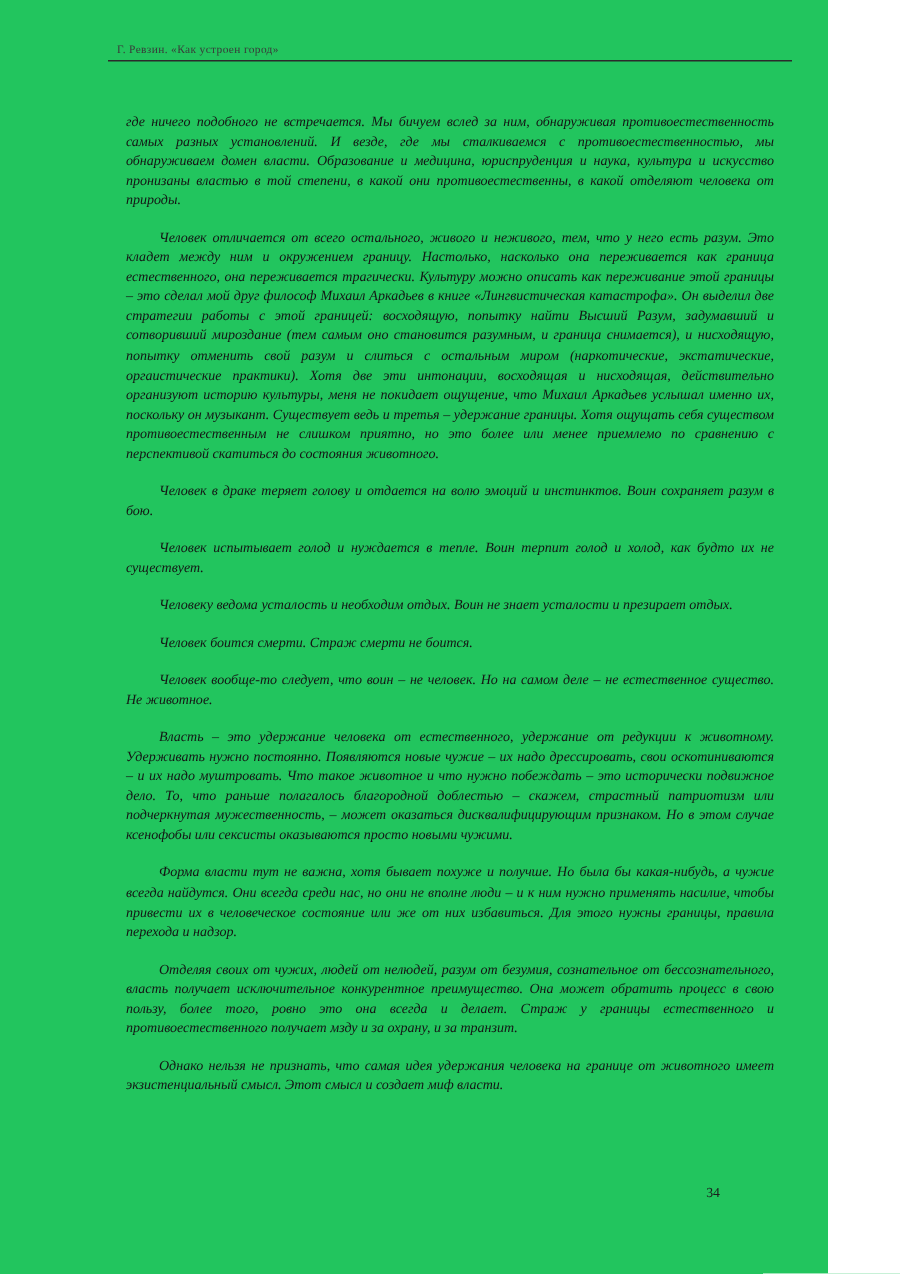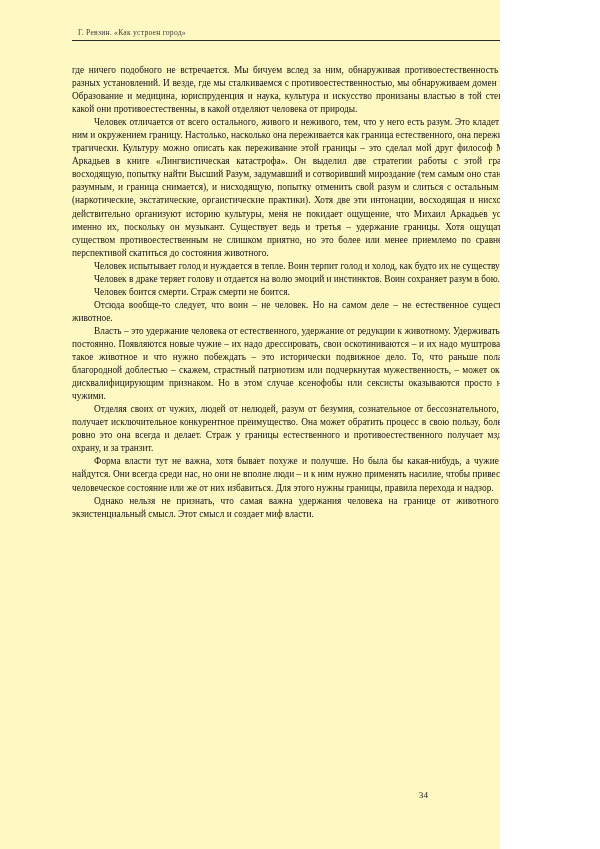--- a/index.html
+++ b/index.html
@@ -2,23 +2,23 @@
 <html><head>
 <meta charset="utf-8">
 <style>
   html, body {
     margin: 0;
     padding: 0;
     background: #ffffff;
   }
   .page {
     position: relative;
-    width: 500px;
+    width: 552px;
     height: 849px;
-    background: #fef9c3;
+    background: #22c55e;
     overflow: hidden;
     font-family: "Liberation Serif", "DejaVu Serif", serif;
     color: #1c1c1c;
   }
   .header {
     position: absolute;
     left: 72px;
     top: 28px;
     width: 456px;
   }
@@ -41,24 +41,25 @@
     top: 64px;
     width: 456px;
     text-align: justify;
     font-size: 9.35px;
     line-height: 13.05px;
     color: #141414;
     -webkit-hyphens: none;
     hyphens: none;
   }
   .body-text p {
-    margin: 0;
+    margin: 12px;
     text-indent: 22px;
     text-align: justify;
     text-justify: inter-word;
+    font-style: italic;
   }
   .body-text p.no-indent {
     text-indent: 0;
   }
   .page-number {
     position: absolute;
     right: 72px;
     top: 790px;
     font-size: 9.2px;
     color: #1c1c1c;
@@ -72,25 +73,26 @@
 <div class="page">
 
   <div class="header">
     <div class="header-title">Г.  Ревзин.  «Как устроен город»</div>
     <div class="header-rule"></div>
   </div>
 
   <div class="body-text">
     <p class="no-indent">где ничего подобного не встречается. Мы бичуем вслед за ним, обнаруживая противоестественность самых разных установлений. И везде, где мы сталкиваемся с противоестественностью, мы обнаруживаем домен власти. Образование и медицина, юриспруденция и наука, культура и искусство пронизаны властью в той степени, в какой они противоестественны, в какой отделяют человека от природы.</p>
     <p>Человек отличается от всего остального, живого и неживого, тем, что у него есть разум. Это кладет между ним и окружением границу. Настолько, насколько она переживается как граница естественного, она переживается трагически. Культуру можно описать как переживание этой границы – это сделал мой друг философ Михаил Аркадьев в книге «Лингвистическая катастрофа». Он выделил две стратегии работы с этой границей: восходящую, попытку найти Высший Разум, задумавший и сотворивший мироздание (тем самым оно становится разумным, и граница снимается), и нисходящую, попытку отменить свой разум и слиться с остальным миром (наркотические, экстатические, оргаистические практики). Хотя две эти интонации, восходящая и нисходящая, действительно организуют историю культуры, меня не покидает ощущение, что Михаил Аркадьев услышал именно их, поскольку он музыкант. Существует ведь и третья – удержание границы. Хотя ощущать себя существом противоестественным не слишком приятно, но это более или менее приемлемо по сравнению с перспективой скатиться до состояния животного.</p>
+    <p>Человек в драке теряет голову и отдается на волю эмоций и инстинктов. Воин сохраняет разум в бою.</p>
     <p>Человек испытывает голод и нуждается в тепле. Воин терпит голод и холод, как будто их не существует.</p>
-    <p>Человек в драке теряет голову и отдается на волю эмоций и инстинктов. Воин сохраняет разум в бою.</p>
+    <p>Человеку ведома усталость и необходим отдых. Воин не знает усталости и презирает отдых.</p>
     <p>Человек боится смерти. Страж смерти не боится.</p>
-    <p>Отсюда вообще-то следует, что воин – не человек. Но на самом деле – не естественное существо. Не животное.</p>
+    <p>Человек вообще-то следует, что воин – не человек. Но на самом деле – не естественное существо. Не животное.</p>
     <p>Власть – это удержание человека от естественного, удержание от редукции к животному. Удерживать нужно постоянно. Появляются новые чужие – их надо дрессировать, свои оскотиниваются – и их надо муштровать. Что такое животное и что нужно побеждать – это исторически подвижное дело. То, что раньше полагалось благородной доблестью – скажем, страстный патриотизм или подчеркнутая мужественность, – может оказаться дисквалифицирующим признаком. Но в этом случае ксенофобы или сексисты оказываются просто новыми чужими.</p>
+    <p>Форма власти тут не важна, хотя бывает похуже и получше. Но была бы какая-нибудь, а чужие всегда найдутся. Они всегда среди нас, но они не вполне люди – и к ним нужно применять насилие, чтобы привести их в человеческое состояние или же от них избавиться. Для этого нужны границы, правила перехода и надзор.</p>
     <p>Отделяя своих от чужих, людей от нелюдей, разум от безумия, сознательное от бессознательного, власть получает исключительное конкурентное преимущество. Она может обратить процесс в свою пользу, более того, ровно это она всегда и делает. Страж у границы естественного и противоестественного получает мзду и за охрану, и за транзит.</p>
-    <p>Форма власти тут не важна, хотя бывает похуже и получше. Но была бы какая-нибудь, а чужие всегда найдутся. Они всегда среди нас, но они не вполне люди – и к ним нужно применять насилие, чтобы привести их в человеческое состояние или же от них избавиться. Для этого нужны границы, правила перехода и надзор.</p>
-    <p>Однако нельзя не признать, что самая важна удержания человека на границе от животного имеет экзистенциальный смысл. Этот смысл и создает миф власти.</p>
+    <p>Однако нельзя не признать, что самая идея удержания человека на границе от животного имеет экзистенциальный смысл. Этот смысл и создает миф власти.</p>
   </div>
 
   <div class="page-number">34</div>
 
 </div>
 
 </body></html>

